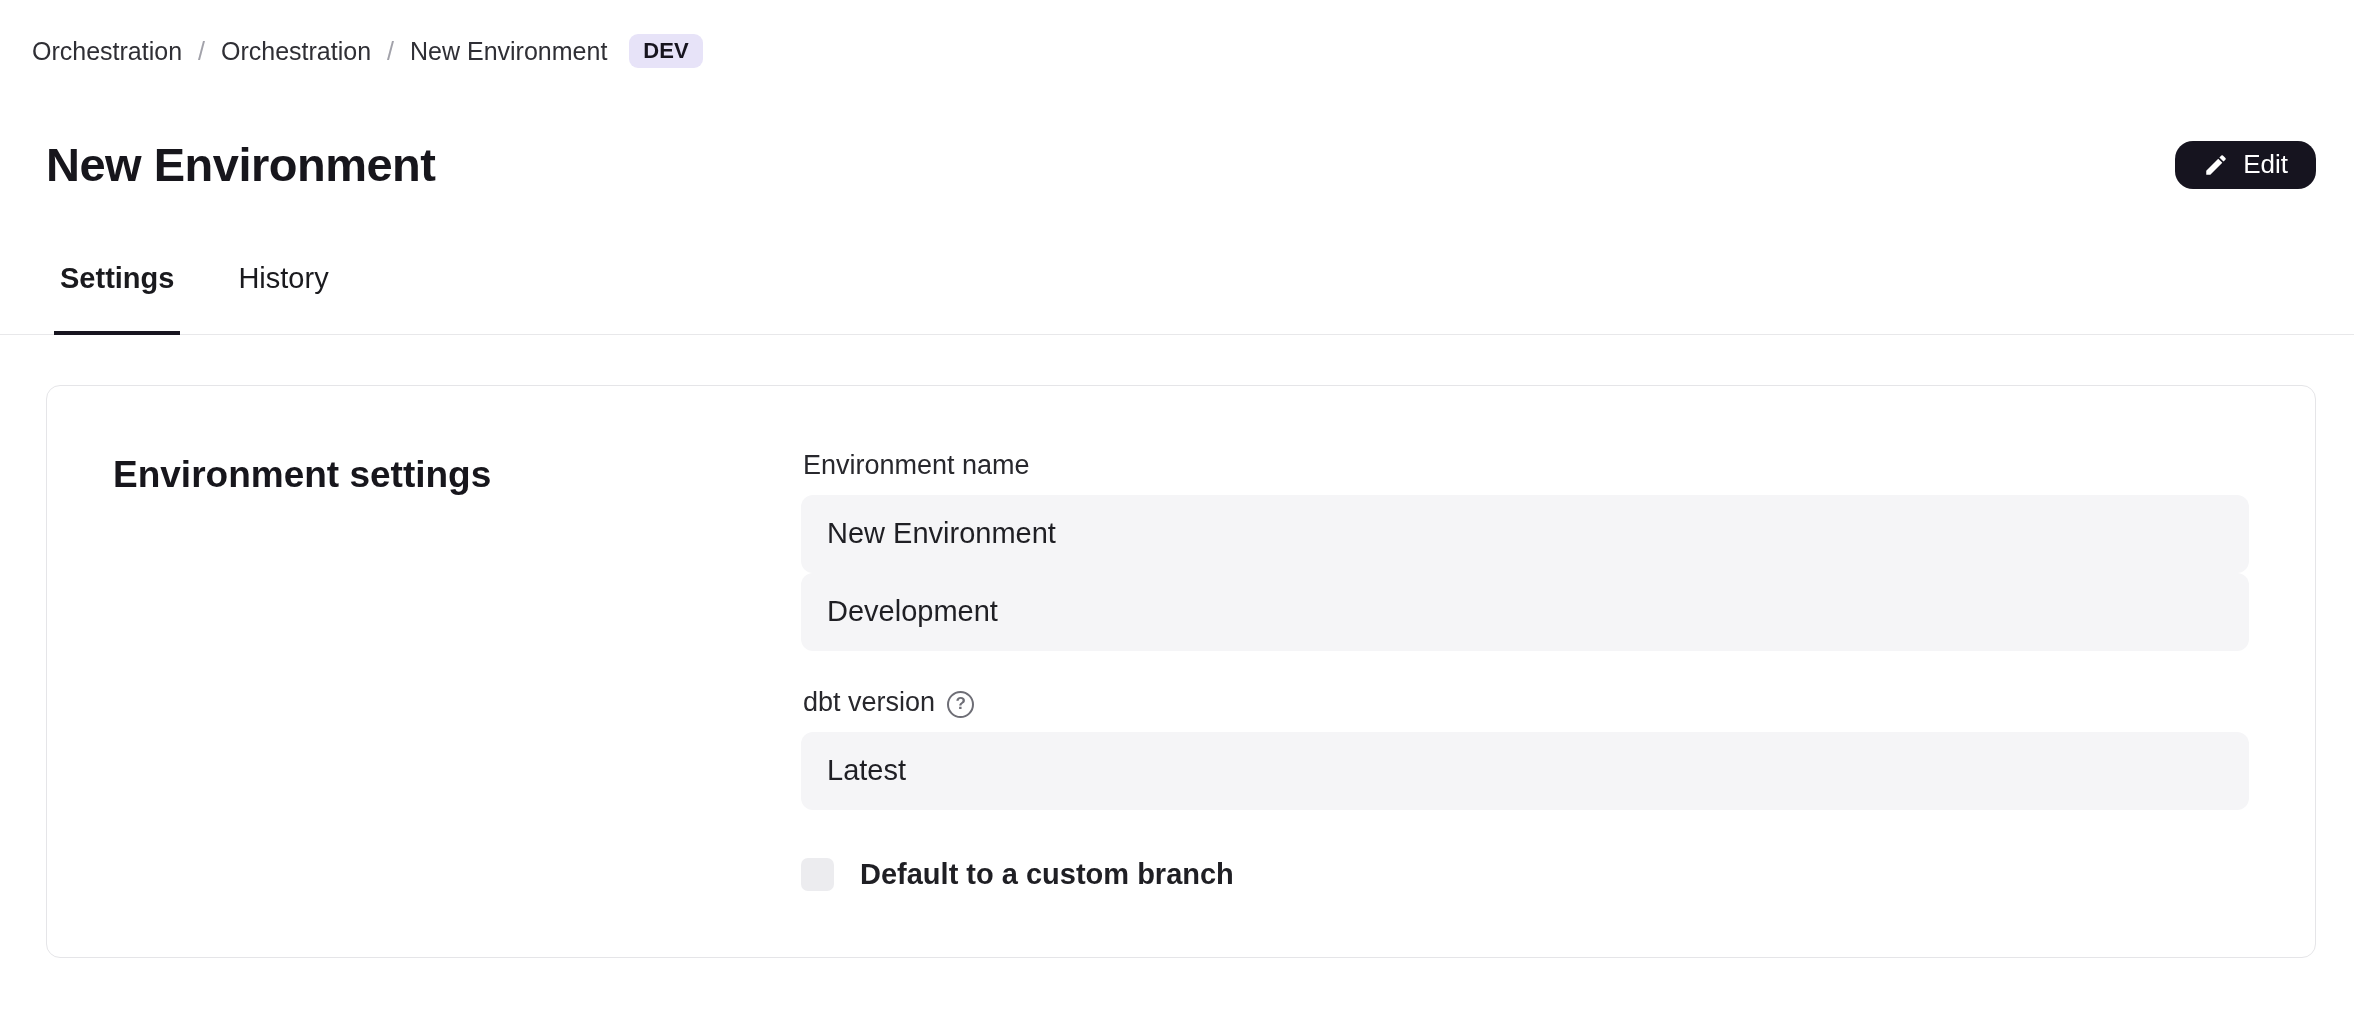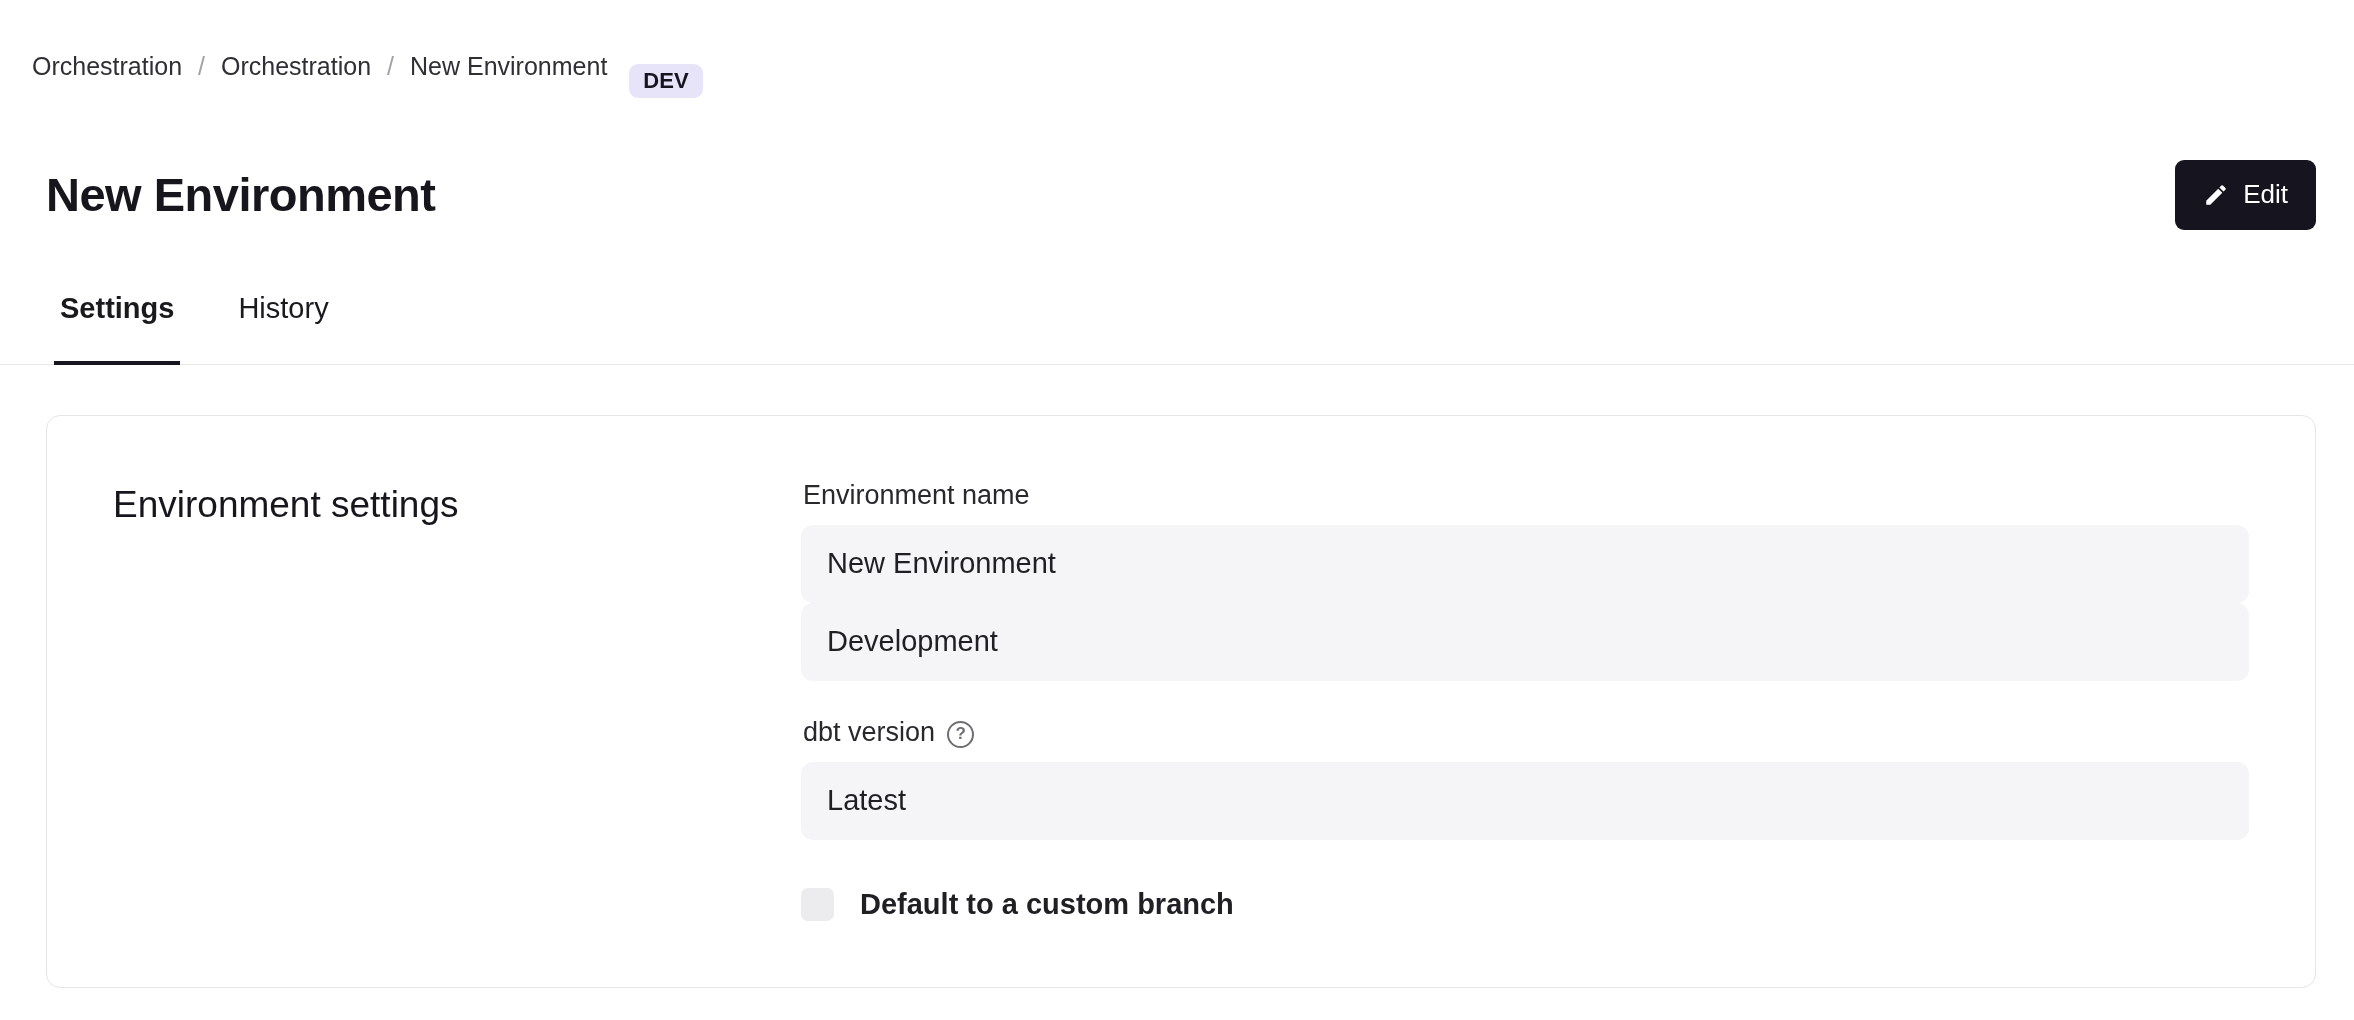--- a/index.html
+++ b/index.html
@@ -27,21 +27,20 @@
   .breadcrumb .sep { color: #a2a2aa; }
   .badge {
     background: #e7e3f8;
     color: #17151f;
     font-size: 22px;
     font-weight: 700;
     padding: 6px 14px;
     border-radius: 9px;
     margin-left: 6px;
     line-height: 1;
-    margin-top: 30px;
   }
 
   
   .header-row {
     display: flex;
     align-items: center;
     justify-content: space-between;
     padding: 0 38px 0 46px;
     margin-top: 38px;
   }
@@ -51,22 +50,22 @@
     letter-spacing: -0.5px;
     color: #17161c;
   }
   .edit-btn {
     display: flex;
     align-items: center;
     gap: 14px;
     background: #16141f;
     color: #ffffff;
     border: none;
-    border-radius: 9px;
-    height: 70px;
+    border-radius: 18px;
+    height: 48px;
     padding: 0 28px;
     font-size: 26px;
     font-weight: 500;
     font-family: "Liberation Sans", sans-serif;
     cursor: pointer;
   }
   .edit-btn svg { width: 26px; height: 26px; fill: #ffffff; }
 
   
   .tabs {
@@ -91,21 +90,21 @@
     margin: 50px 38px 0 46px;
     border: 1px solid #e5e5e8;
     border-radius: 14px;
     padding: 64px 66px 66px;
     display: grid;
     grid-template-columns: 688px 1fr;
     align-items: start;
   }
   .section-title {
     font-size: 37px;
-    font-weight: 400;
+    font-weight: 700;
     color: #17161c;
     margin-top: 4px;
   }
 
   .form { width: 100%; }
   .field-label {
     display: flex;
     align-items: flex-end;
     gap: 12px;
     font-size: 27px;

